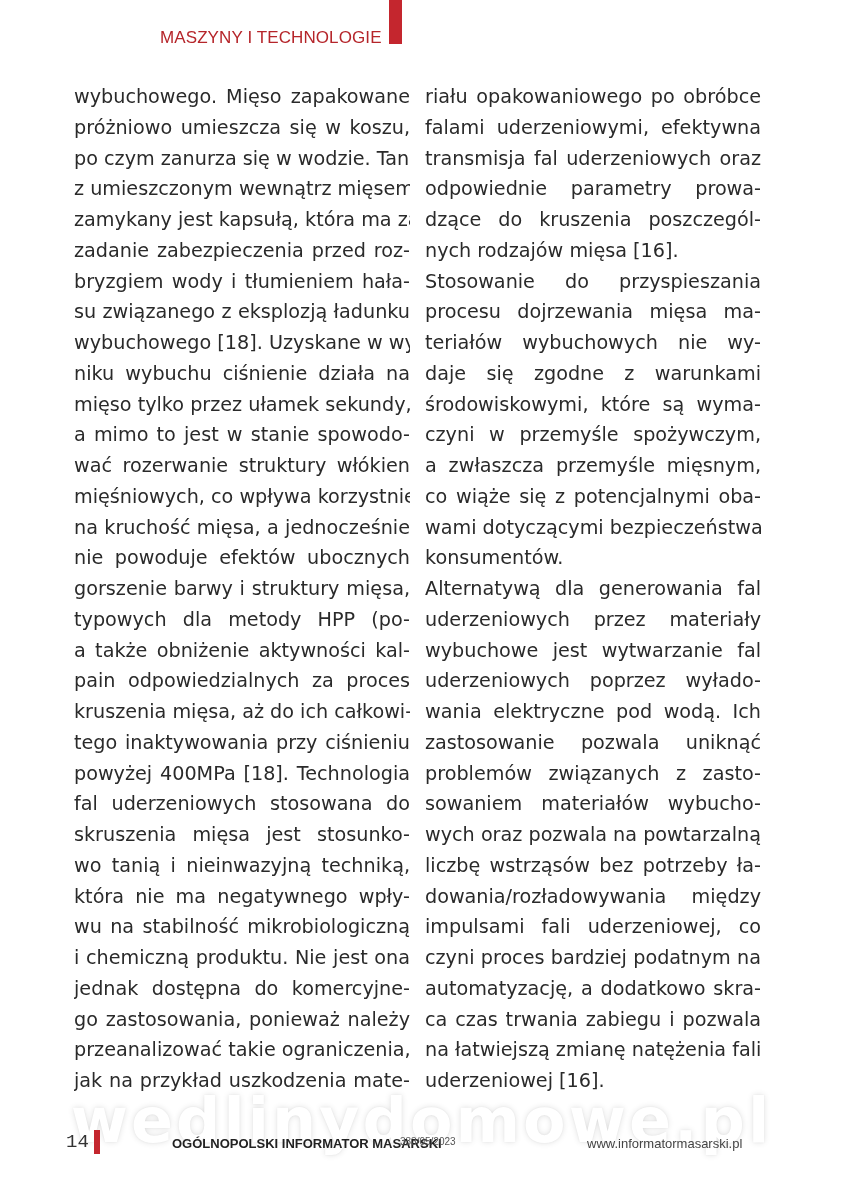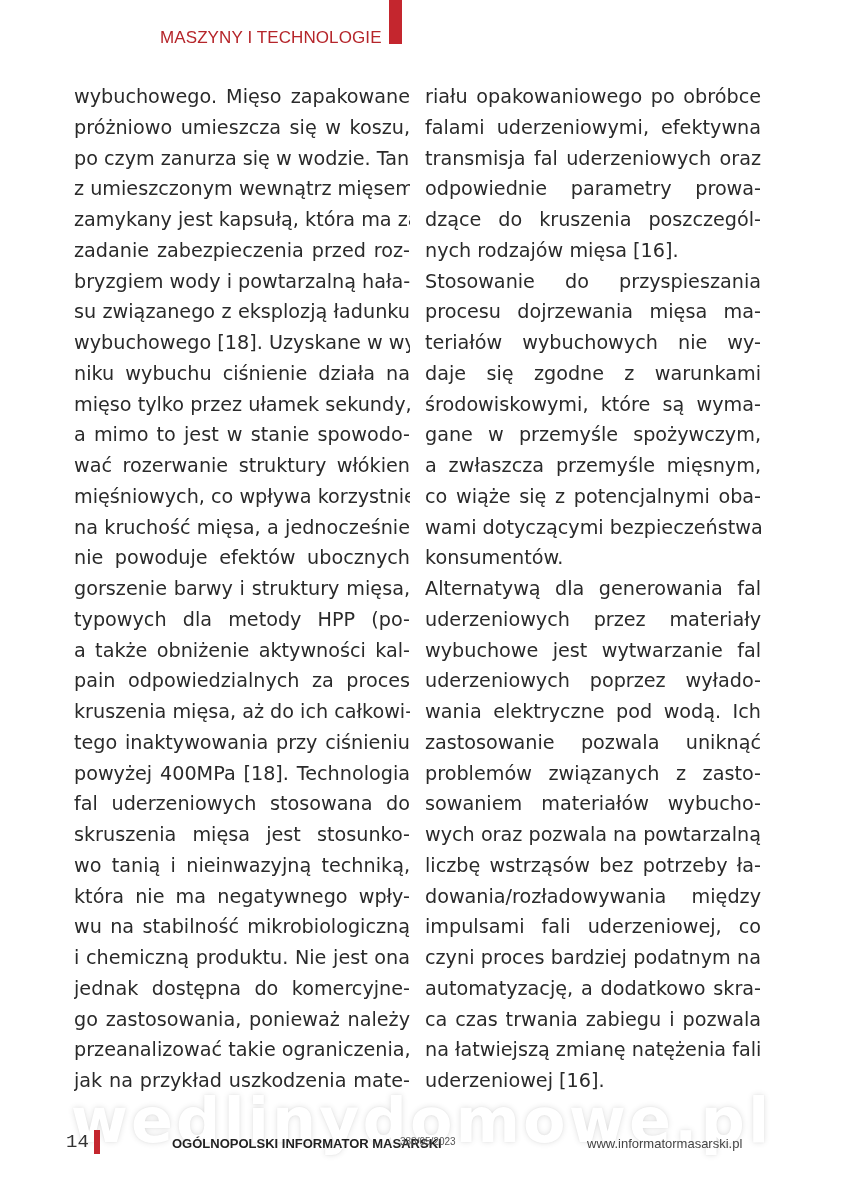--- a/index.html
+++ b/index.html
@@ -25,21 +25,21 @@
 <div class="header-title">MASZYNY I TECHNOLOGIE</div>
 <div class="header-bar"></div>
 
 <div class="column col-left" id="col-left">
     <span class="line">wybuchowego. Mięso zapakowane</span>
     <span class="line">próżniowo umieszcza się w koszu,</span>
     <span class="line">po czym zanurza się w wodzie. Tank</span>
     <span class="line">z umieszczonym wewnątrz mięsem</span>
     <span class="line">zamykany jest kapsułą, która ma za</span>
     <span class="line">zadanie zabezpieczenia przed roz-</span>
-    <span class="line">bryzgiem wody i powtarzalną hała-</span>
+    <span class="line">bryzgiem wody i tłumieniem hała-</span>
     <span class="line">su związanego z eksplozją ładunku</span>
     <span class="line">wybuchowego [18]. Uzyskane w wy-</span>
     <span class="line">niku wybuchu ciśnienie działa na</span>
     <span class="line">mięso tylko przez ułamek sekundy,</span>
     <span class="line">a mimo to jest w stanie spowodo-</span>
     <span class="line">wać rozerwanie struktury włókien</span>
     <span class="line">mięśniowych, co wpływa korzystnie</span>
     <span class="line">na kruchość mięsa, a jednocześnie</span>
     <span class="line">nie powoduje efektów ubocznych</span>
     <span class="line">gorszenie barwy i struktury mięsa,</span>
@@ -65,21 +65,21 @@
     <span class="line">falami uderzeniowymi, efektywna</span>
     <span class="line">transmisja fal uderzeniowych oraz</span>
     <span class="line">odpowiednie parametry prowa-</span>
     <span class="line">dzące do kruszenia poszczegól-</span>
     <span class="line last">nych rodzajów mięsa [16].</span>
     <span class="line">Stosowanie do przyspieszania</span>
     <span class="line">procesu dojrzewania mięsa ma-</span>
     <span class="line">teriałów wybuchowych nie wy-</span>
     <span class="line">daje się zgodne z warunkami</span>
     <span class="line">środowiskowymi, które są wyma-</span>
-    <span class="line">gane w przemyśle spożywczym,</span>
+    <span class="line">czyni w przemyśle spożywczym,</span>
     <span class="line">a zwłaszcza przemyśle mięsnym,</span>
     <span class="line">co wiąże się z potencjalnymi oba-</span>
     <span class="line">wami dotyczącymi bezpieczeństwa</span>
     <span class="line last">konsumentów.</span>
     <span class="line">Alternatywą dla generowania fal</span>
     <span class="line">uderzeniowych przez materiały</span>
     <span class="line">wybuchowe jest wytwarzanie fal</span>
     <span class="line">uderzeniowych poprzez wyłado-</span>
     <span class="line">wania elektryczne pod wodą. Ich</span>
     <span class="line">zastosowanie pozwala uniknąć</span>

